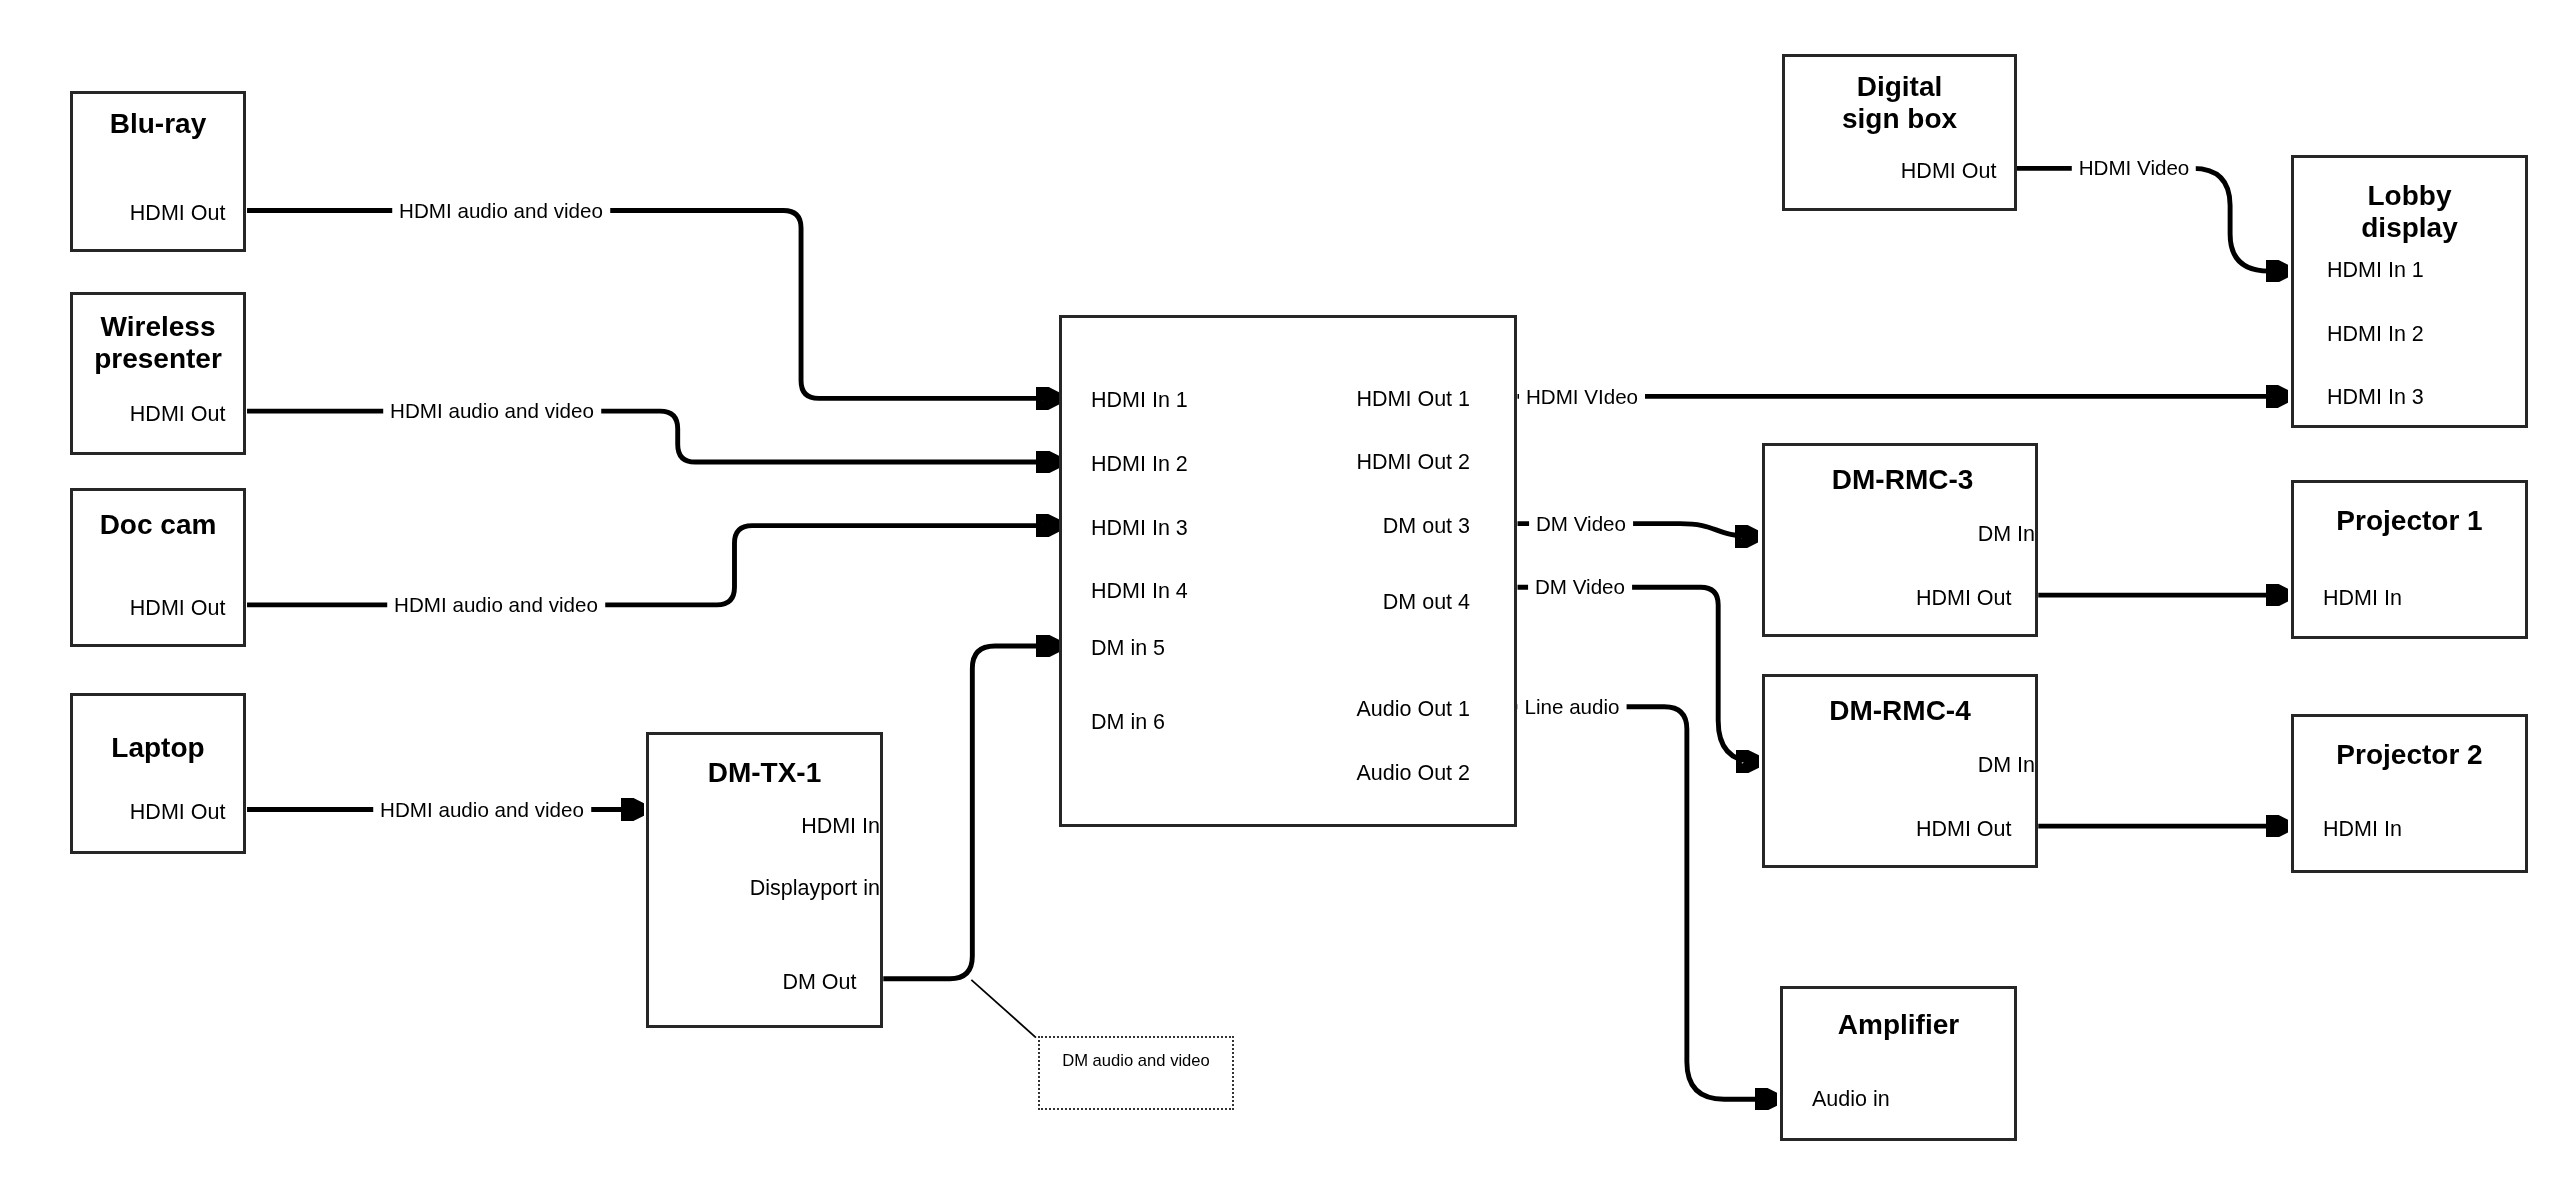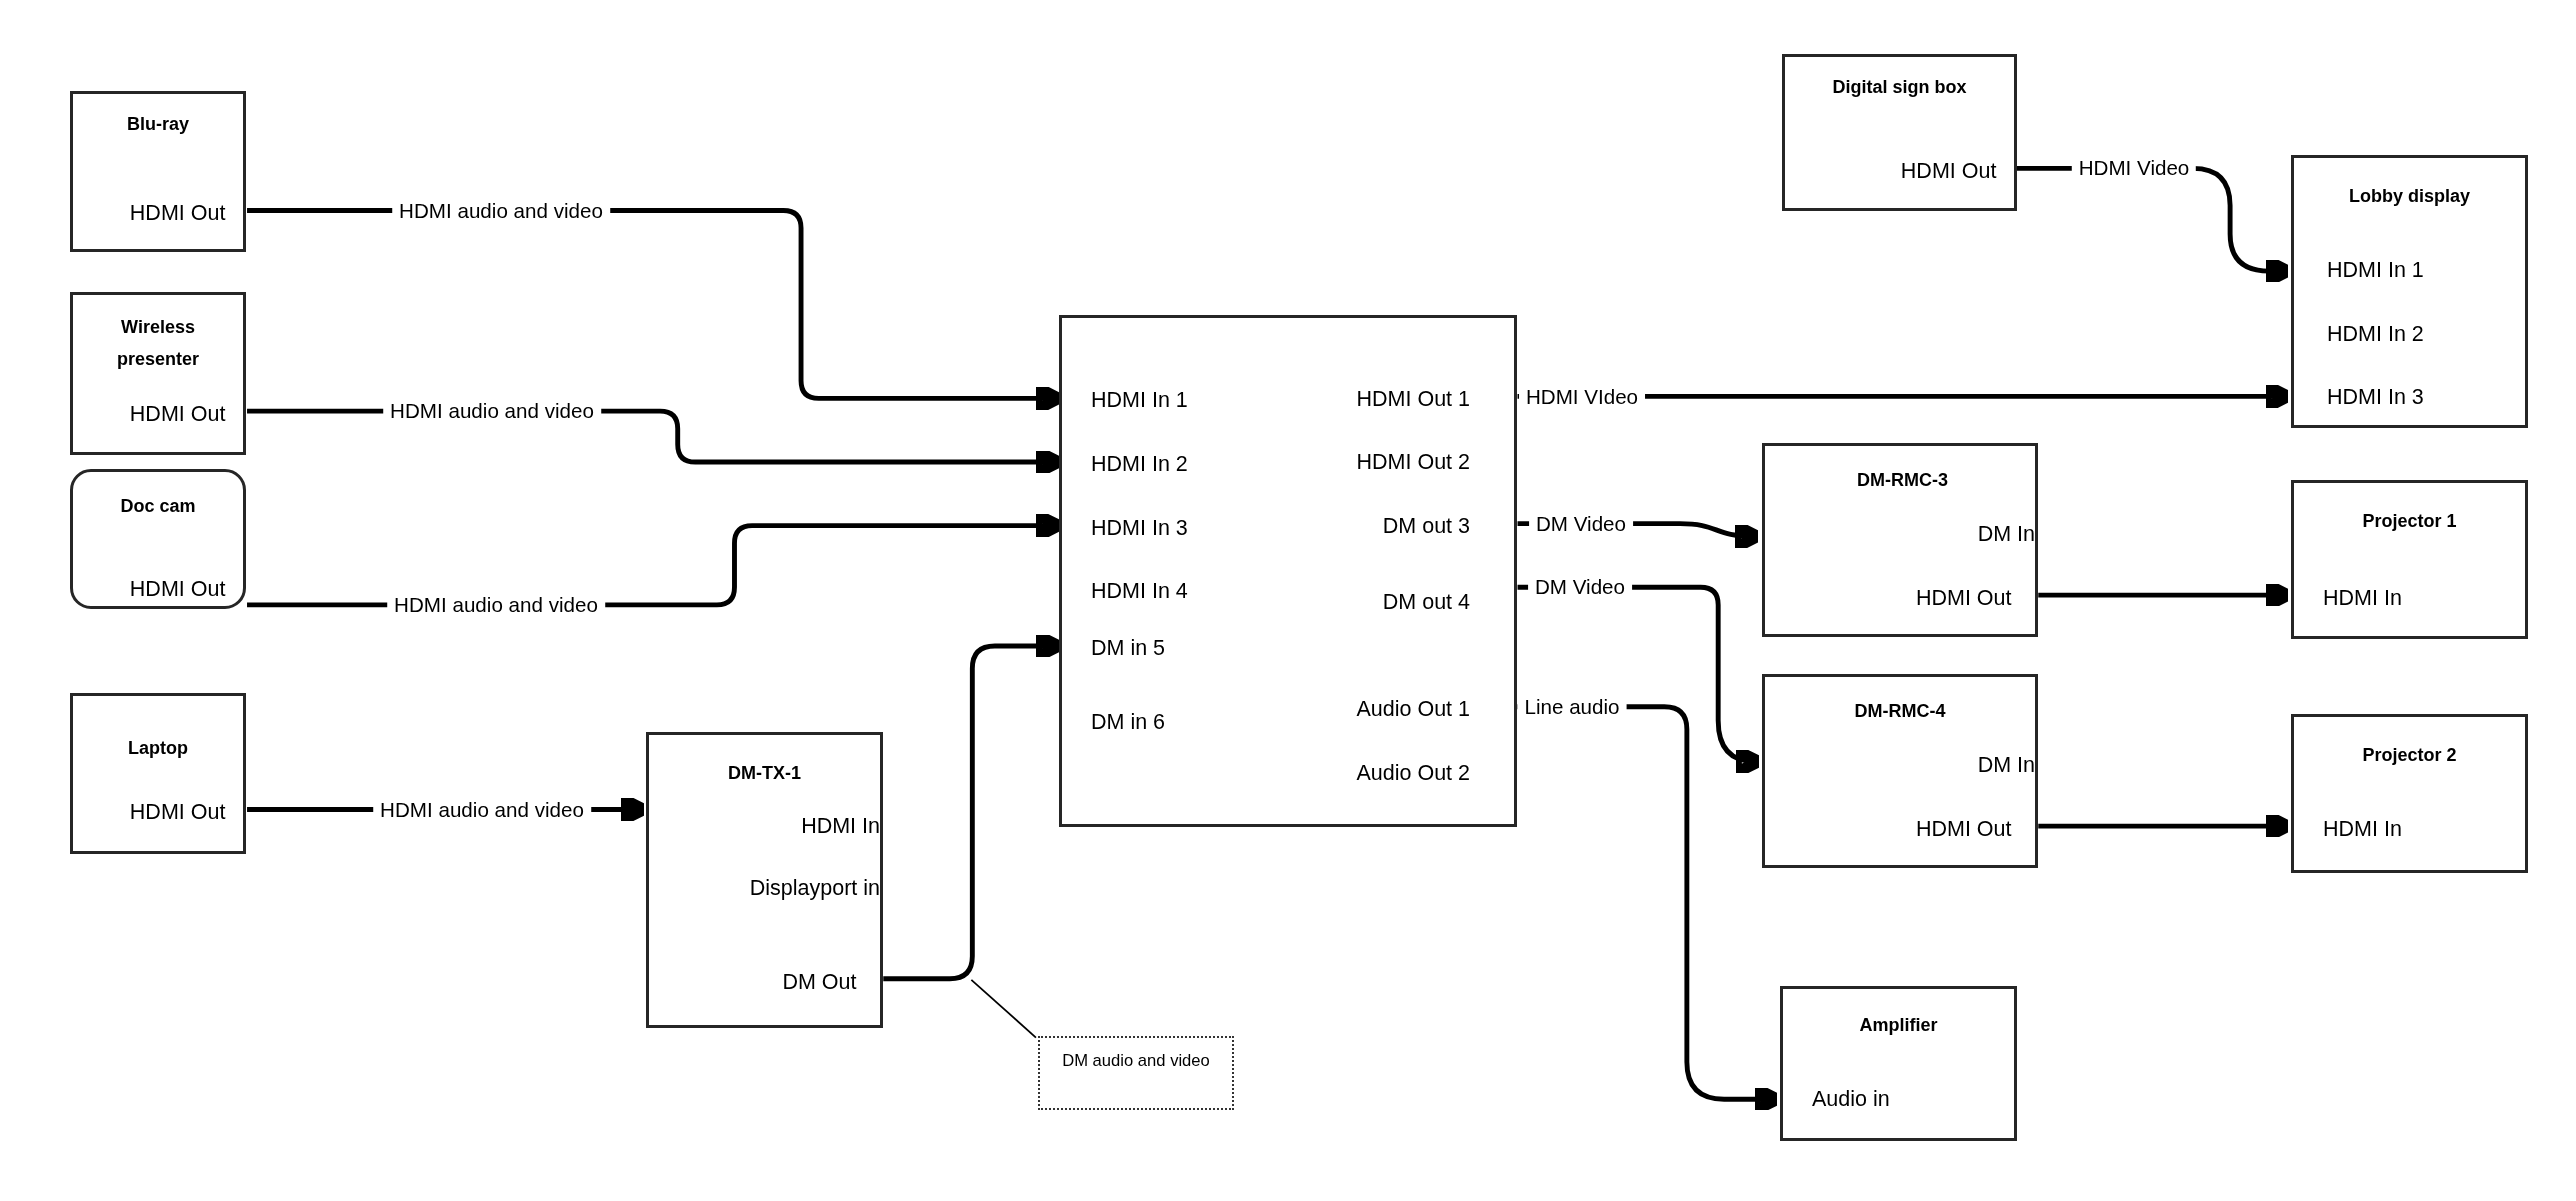--- a/index.html
+++ b/index.html
@@ -15,21 +15,21 @@
   .wires path{fill:none;stroke:#000000;stroke-width:5;}
   .wires path.leader{stroke-width:1.8;}
   .box{
     position:absolute;
     background:#ffffff;
     border:3.9px solid #262626;
     box-sizing:border-box;
   }
   .box .title{
     position:absolute;left:0;right:0;
-    font-weight:bold;font-size:18px;line-height:32px;
+    font-weight:bold;font-size:28px;line-height:32px;
     text-align:center;padding:0 7.8px;
   }
   .title-narrow{max-width:147px;margin:0 auto;}
   .port{
     position:absolute;left:0;right:0;
     font-size:21.5px;line-height:25.5px;
     white-space:nowrap;box-sizing:border-box;
   }
   .port.pl{text-align:left;padding-left:29px;}
   .port.pl-sm{text-align:right;padding-left:13.7px;}
@@ -83,21 +83,21 @@
   <div class="box" style="left:70px;top:91px;width:176px;height:161px;">
     <div class="title" style="top:13.7px;">Blu-ray</div>
     <div class="port pr" style="top:107px;">HDMI Out</div>
   </div>
 
   <div class="box" style="left:70px;top:292px;width:176px;height:163px;">
     <div class="title" style="top:15.7px;">Wireless presenter</div>
     <div class="port pr" style="top:107px;">HDMI Out</div>
   </div>
 
-  <div class="box" style="left:70px;top:469px;width:176px;height:140px;border-radius:21px;">
+  <div class="box" style="left:70px;top:488px;width:176px;height:159px;">
     <div class="title" style="top:17.6px;">Doc cam</div>
     <div class="port pr" style="top:105px;">HDMI Out</div>
   </div>
 
   <div class="box" style="left:70px;top:693px;width:176px;height:161px;">
     <div class="title" style="top:36px;">Laptop</div>
     <div class="port pr" style="top:104px;">HDMI Out</div>
   </div>
 
   <div class="box" style="left:646px;top:732px;width:237px;height:296px;">

